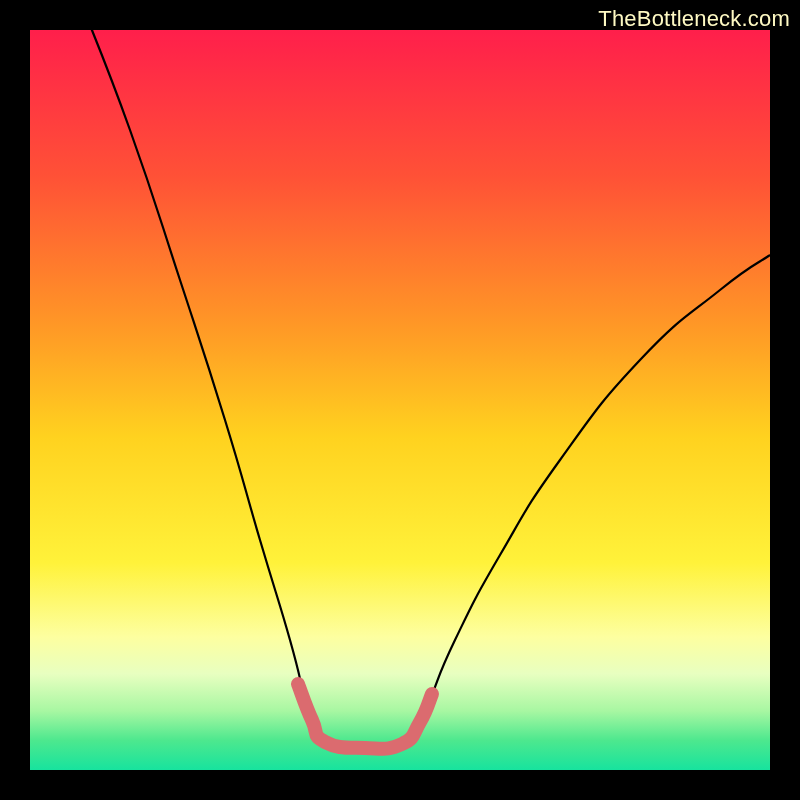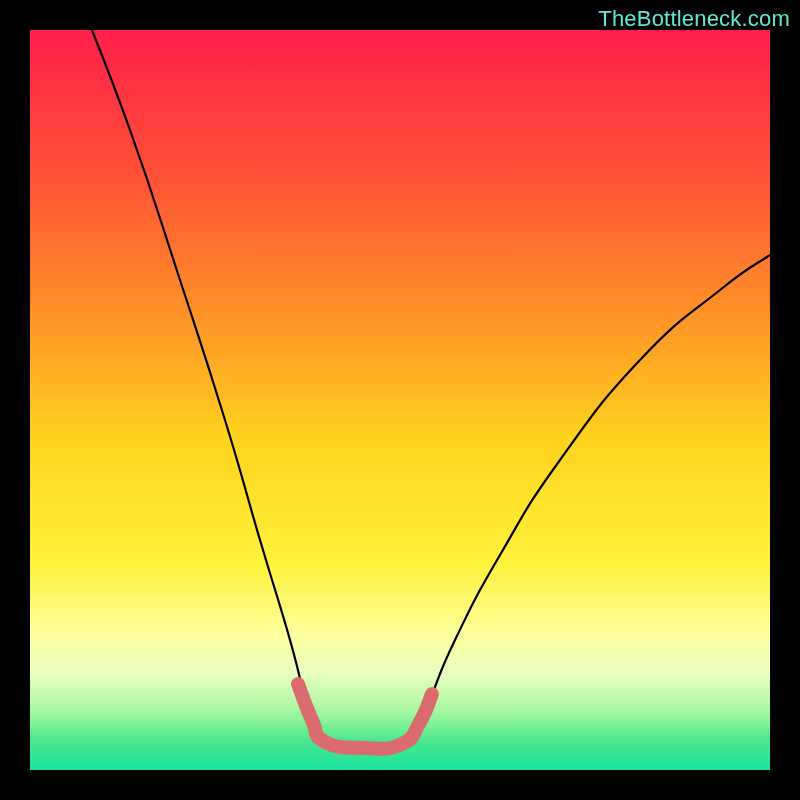--- a/index.html
+++ b/index.html
@@ -14,21 +14,21 @@
   .frame {
     position: relative;
     width: 800px;
     height: 800px;
     background: #000;
   }
   .watermark {
     position: absolute;
     top: 6px;
     right: 10px;
-    color: #5eead4;
+    color: #fef9c3;
     font-size: 22px;
     letter-spacing: 0.2px;
     z-index: 5;
   }
   svg {
     position: absolute;
     top: 0;
     left: 0;
   }
 </style>

